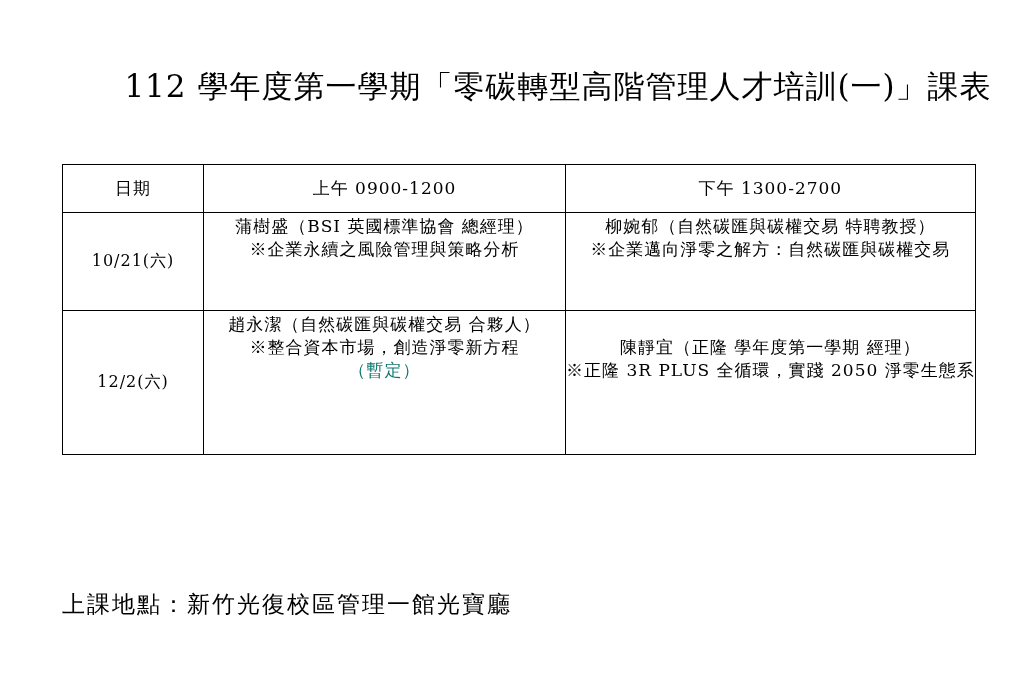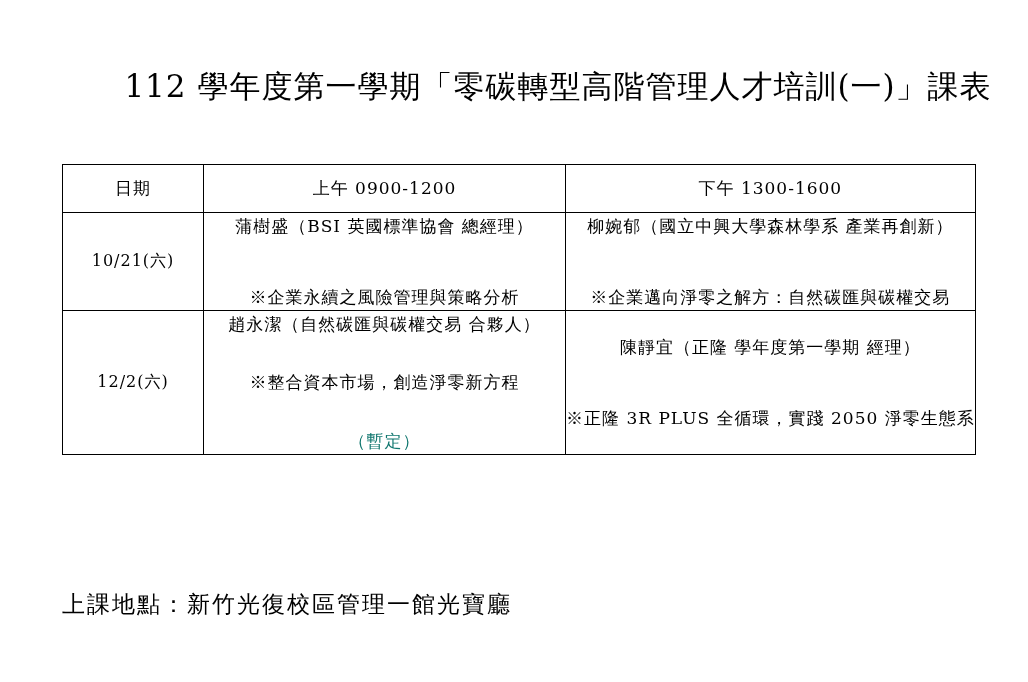--- a/index.html
+++ b/index.html
@@ -23,21 +23,21 @@
   .schedule th,.schedule td{
     border:1.5px solid #000;
     text-align:center;vertical-align:middle;
     font-weight:normal;padding:0;margin-left:32px;
   }
   .schedule .r-head{height:48px;}
   .schedule .r-std{height:98px;}
   .schedule .r-tall{height:144px;}
   .hdr{font-size:17px;letter-spacing:1px;white-space:nowrap;}
   .date-cell{font-size:16px;letter-spacing:1px;white-space:nowrap;}
-  .lines{display:flex;flex-direction:column;justify-content:space-between;align-items:center;}
+  .lines{display:flex;flex-direction:column;justify-content:flex-start;align-items:center;}
   .lines-2{height:94px;}
   .lines-3{height:140px;}
   .cell-line{font-size:17px;letter-spacing:1px;white-space:nowrap;}
   .doc-footer{
     position:absolute;left:62px;top:589px;
     font-size:23px;letter-spacing:2px;white-space:nowrap;
   }
 </style>
 </head>
 <body>
@@ -47,34 +47,34 @@
 <table class="schedule">
   <colgroup>
     <col class="c-date">
       <col class="c-am">
       <col class="c-pm">
   </colgroup>
   <tbody>
       <tr class="r-head">
     <th class="hdr">日期</th>
     <th class="hdr">上午 0900-1200</th>
-    <th class="hdr">下午 1300-1600</th>
+    <th class="hdr">下午 1300-2700</th>
   </tr>
 
   <tr class="r-std">
     <td class="date-cell">10/21(六)</td>
     <td>
       <div class="lines lines-2">
         <div class="cell-line">蒲樹盛（BSI 英國標準協會 總經理）</div>
         <div class="cell-line">※企業永續之風險管理與策略分析</div>
       </div>
     </td>
     <td>
       <div class="lines lines-2">
-        <div class="cell-line">柳婉郁（國立中興大學森林學系 產業再創新）</div>
+        <div class="cell-line">柳婉郁（自然碳匯與碳權交易 特聘教授）</div>
         <div class="cell-line">※企業邁向淨零之解方：自然碳匯與碳權交易</div>
       </div>
     </td>
   </tr>
 
 
   <tr class="r-tall">
     <td class="date-cell">12/2(六)</td>
     <td>
       <div class="lines lines-3">

